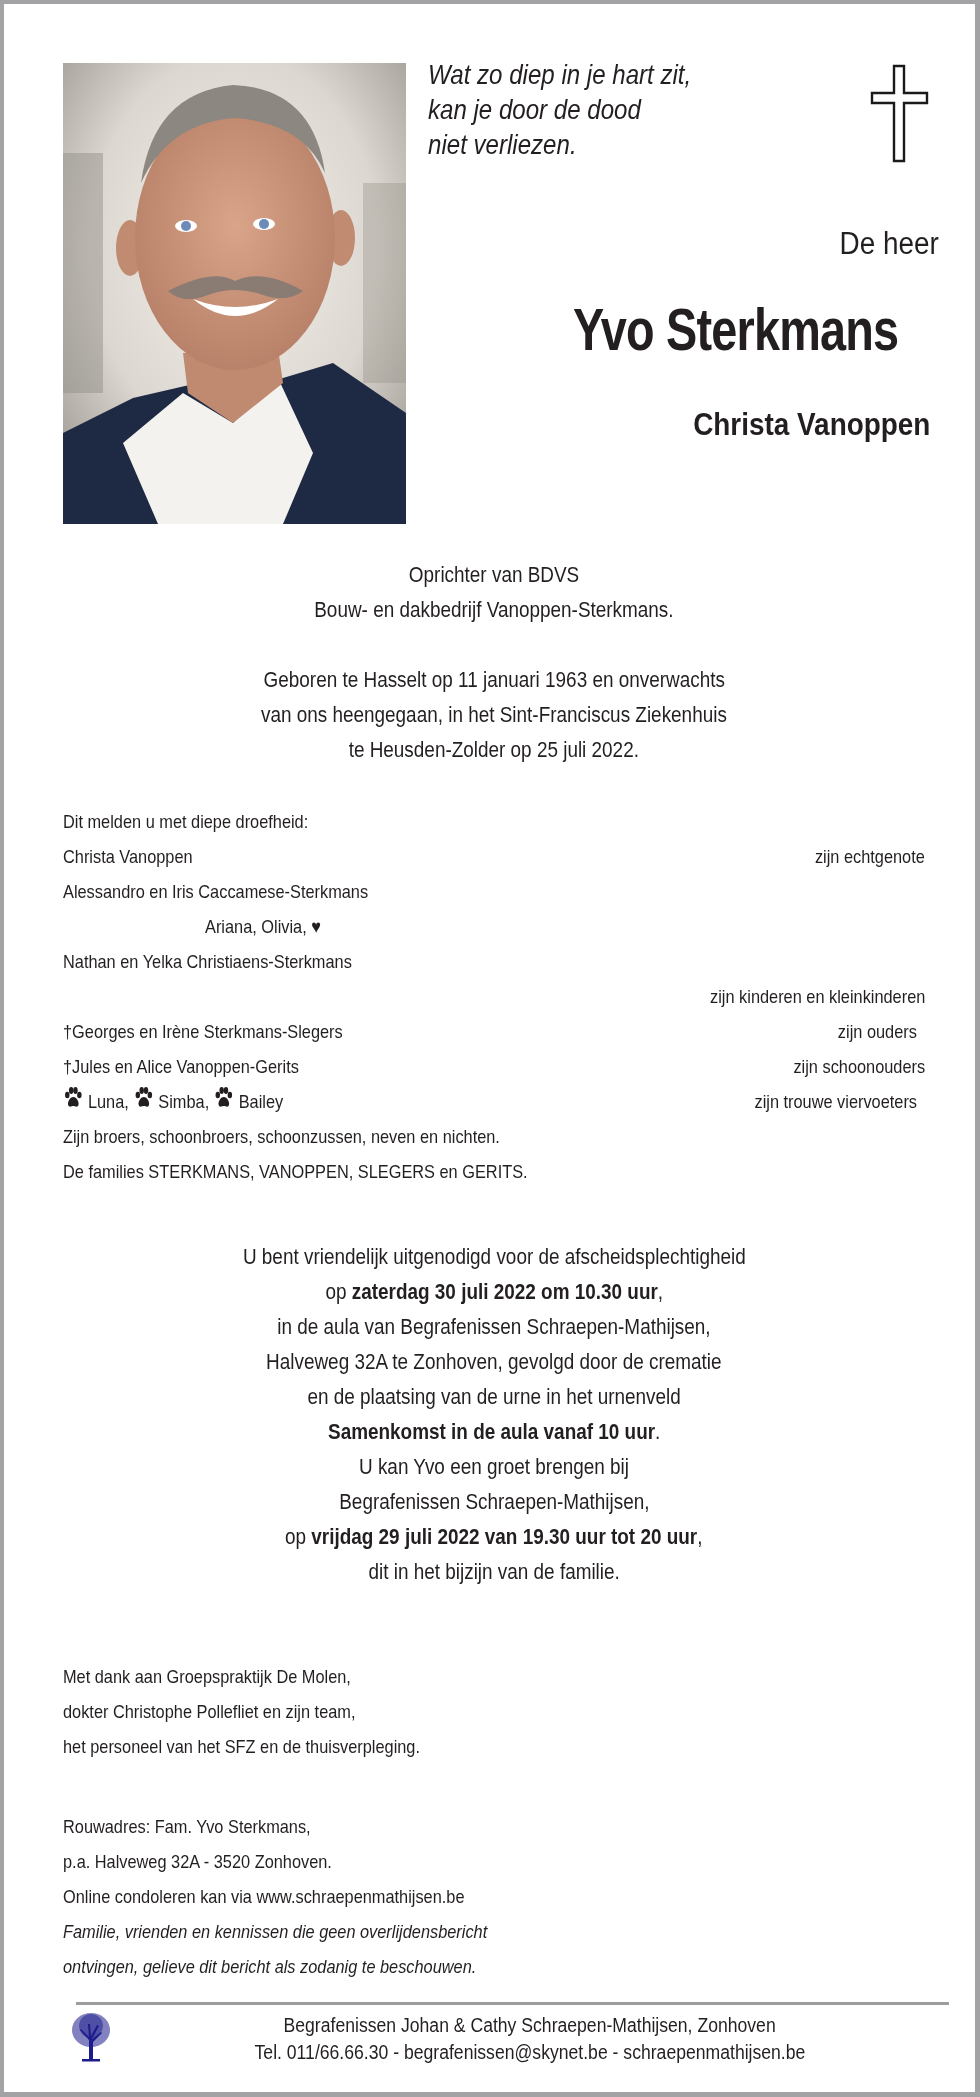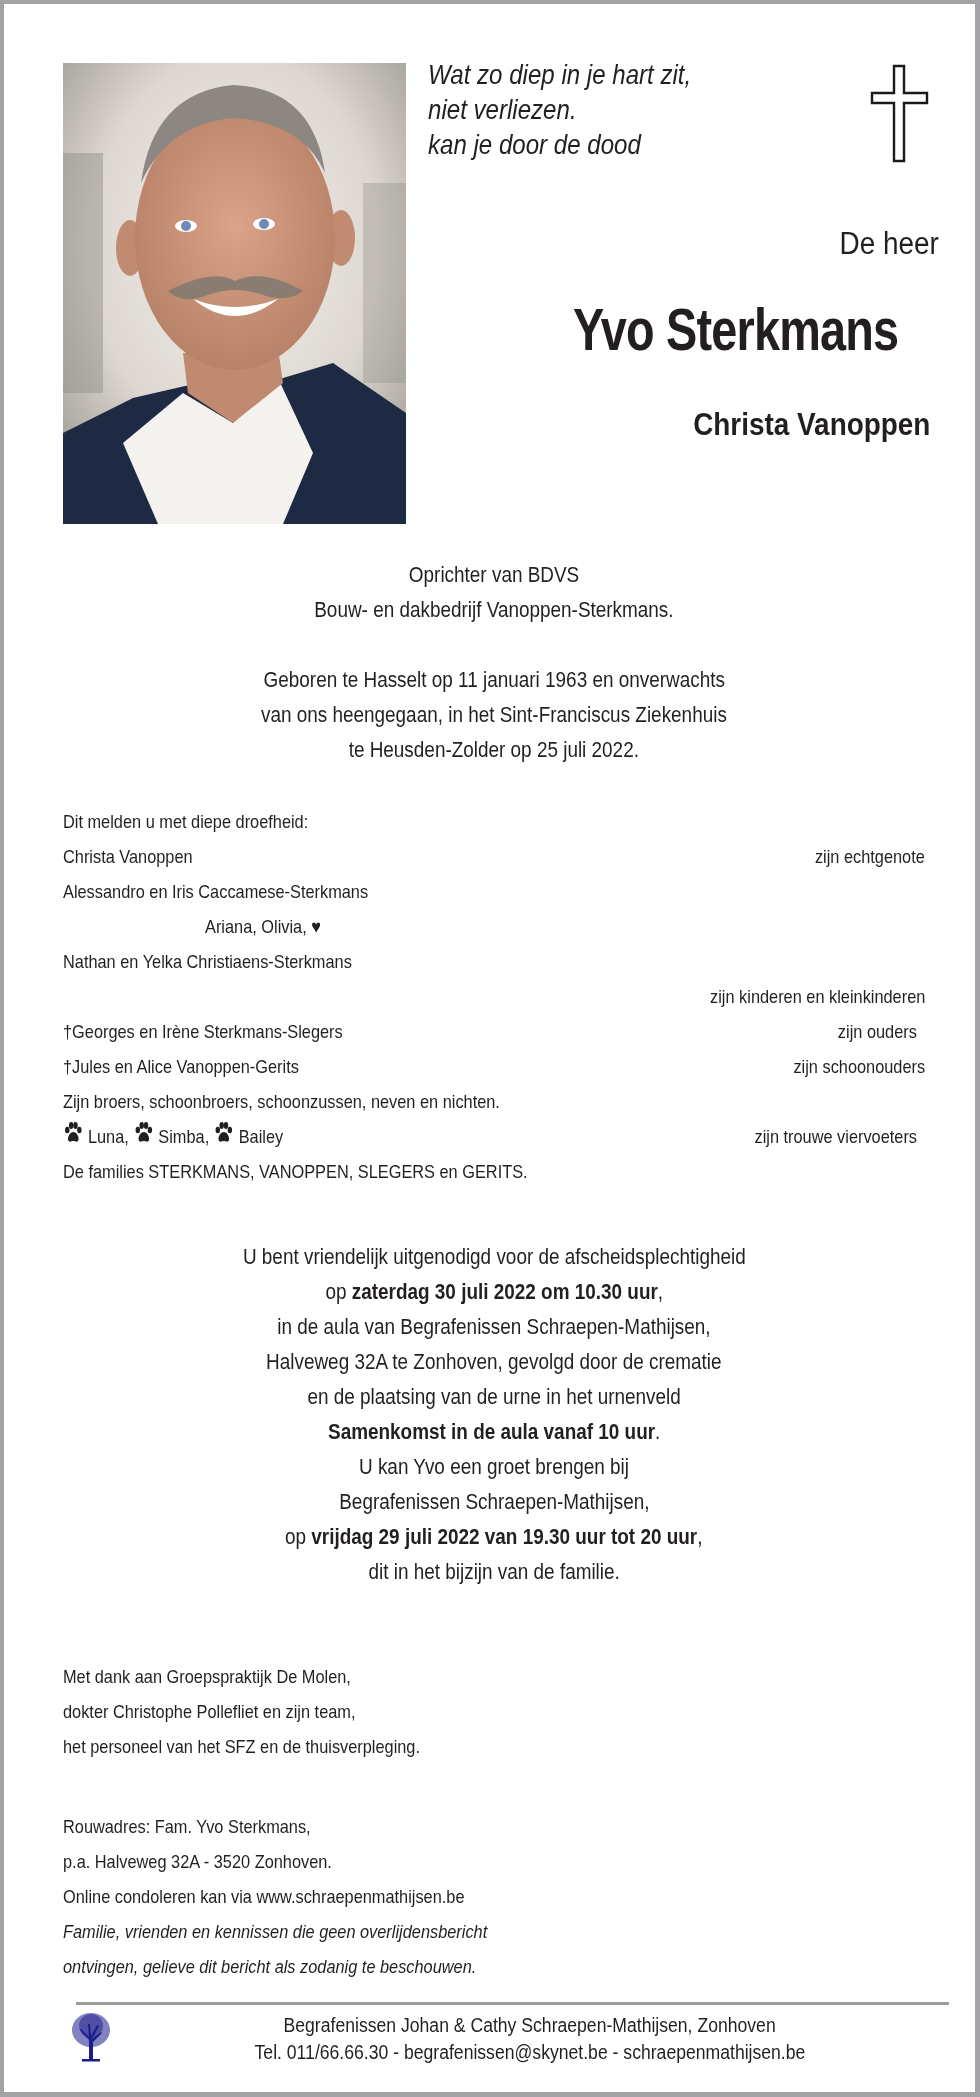--- a/index.html
+++ b/index.html
@@ -91,22 +91,22 @@
       <circle cx="201" cy="161" r="5" fill="#6d8ab8"></circle>
 
       <path d="M105 228 Q150 205 172 218 Q200 205 240 228 Q225 240 200 232 Q172 222 145 232 Q120 242 105 228 Z" fill="#8a7c72"></path>
 
       <path d="M130 236 Q172 270 215 236 Q172 252 130 236 Z" fill="#fff"></path>
     </svg>
   </div>
 
   <div class="abs poem">
     <div class="line"><span class="cond">Wat zo diep in je hart zit,</span></div>
+    <div class="line"><span class="cond">kan je door de dood</span></div>
     <div class="line"><span class="cond">niet verliezen.</span></div>
-    <div class="line"><span class="cond">kan je door de dood</span></div>
   </div>
 
   <div class="abs cross">
     <svg width="60" height="100" viewBox="0 0 60 100">
       <path d="M24 2 H34 V29 H57 V39 H34 V97 H24 V39 H2 V29 H24 Z" fill="#fff" stroke="#1a1a1a" stroke-width="2.4"></path>
     </svg>
   </div>
 
   <div class="abs center-col deheer">
     <span class="cond">De heer</span>
@@ -149,23 +149,20 @@
     <div class="row">
       <span class="r"><span class="cond">zijn kinderen en kleinkinderen</span></span>
     </div>
     <div class="row">
       <span class="l"><span class="cond">†Georges en Irène Sterkmans-Slegers</span></span>
       <span class="r" style="right:8px;"><span class="cond">zijn ouders</span></span>
     </div>
     <div class="row">
       <span class="l"><span class="cond">†Jules en Alice Vanoppen-Gerits</span></span>
       <span class="r"><span class="cond">zijn schoonouders</span></span>
-    </div>
-    <div class="row">
-      <span class="l"><span class="cond">Zijn broers, schoonbroers, schoonzussen, neven en nichten.</span></span>
     </div>
     <div class="row">
       <span class="l"><span class="cond">
         <svg class="paw" viewBox="0 0 24 24">
               <ellipse cx="5" cy="9" rx="2.6" ry="3.3" fill="#231f20"></ellipse>
               <ellipse cx="9.5" cy="4.5" rx="2.6" ry="3.4" fill="#231f20"></ellipse>
               <ellipse cx="14.5" cy="4.5" rx="2.6" ry="3.4" fill="#231f20"></ellipse>
               <ellipse cx="19" cy="9" rx="2.6" ry="3.3" fill="#231f20"></ellipse>
               <path d="M12 11 C8 11 5 16 6 19 C7 22 10 20 12 20 C14 20 17 22 18 19 C19 16 16 11 12 11 Z" fill="#231f20"></path>
             </svg><span>Luna,</span>
@@ -180,20 +177,23 @@
               <ellipse cx="5" cy="9" rx="2.6" ry="3.3" fill="#231f20"></ellipse>
               <ellipse cx="9.5" cy="4.5" rx="2.6" ry="3.4" fill="#231f20"></ellipse>
               <ellipse cx="14.5" cy="4.5" rx="2.6" ry="3.4" fill="#231f20"></ellipse>
               <ellipse cx="19" cy="9" rx="2.6" ry="3.3" fill="#231f20"></ellipse>
               <path d="M12 11 C8 11 5 16 6 19 C7 22 10 20 12 20 C14 20 17 22 18 19 C19 16 16 11 12 11 Z" fill="#231f20"></path>
             </svg><span>Bailey</span>
       </span></span>
       <span class="r" style="right:8px;"><span class="cond">zijn trouwe viervoeters</span></span>
     </div>
     <div class="row">
+      <span class="l"><span class="cond">Zijn broers, schoonbroers, schoonzussen, neven en nichten.</span></span>
+    </div>
+    <div class="row">
       <span class="l"><span class="cond">De families STERKMANS, VANOPPEN, SLEGERS en GERITS.</span></span>
     </div>
   </div>
 
   <div class="abs body-center" style="top:1235px;">
     <div class="line"><span class="cond">U bent vriendelijk uitgenodigd voor de afscheidsplechtigheid</span></div>
     <div class="line"><span class="cond"><span>op </span><b>zaterdag 30 juli 2022 om 10.30 uur</b><span>,</span></span></div>
     <div class="line"><span class="cond">in de aula van Begrafenissen Schraepen-Mathijsen,</span></div>
     <div class="line"><span class="cond">Halveweg 32A te Zonhoven, gevolgd door de crematie</span></div>
     <div class="line"><span class="cond">en de plaatsing van de urne in het urnenveld</span></div>

